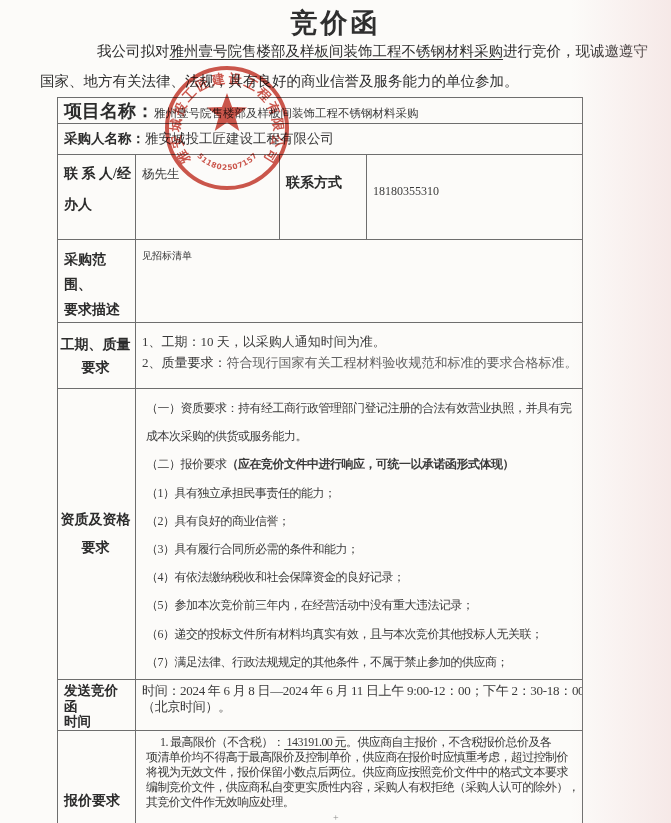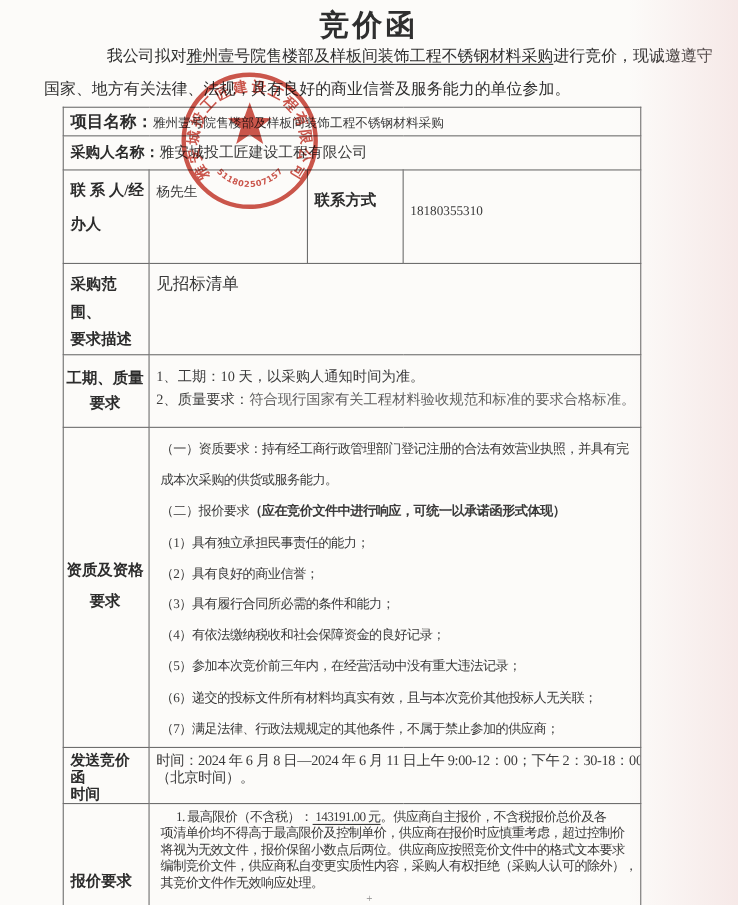--- a/index.html
+++ b/index.html
@@ -12,33 +12,33 @@
   .intro{position:absolute;left:40px;top:37px;width:631px;font-size:14.5px;line-height:29.5px;}
   .intro .l1{padding-left:57px;white-space:nowrap;}
   .intro .l2{white-space:nowrap;}
   .u{text-decoration:underline;text-underline-offset:3px;}
   table.doc{position:absolute;left:57px;top:97px;width:525px;border-collapse:collapse;table-layout:fixed;}
   td{border:1px solid #6e6e6e;padding:0 4px 0 6px;vertical-align:middle;overflow:hidden;
      font-size:12.5px;color:#3a3a3a;}
   .lab{font-weight:bold;font-size:14px;color:#2c2c2c;}
   .b{font-weight:bold;}
   .r1 td{height:25px;font-size:11.5px;white-space:nowrap;}
-  .r1 .lab-in{font-size:15px;}
+  .r1 .lab-in{font-size:18px;}
   .r2 td{height:30px;font-size:13.5px;white-space:nowrap;}
   .r2 .lab-in{font-size:13.5px;}
   .lab-in{font-weight:bold;color:#2c2c2c;}
   .r3 td{height:55px;vertical-align:top;}
   .r3 .lab{line-height:31px;padding-top:3px;}
   .r3 .val{padding-top:11px;font-size:12.5px;}
   .r3 .phone{padding-top:29px;font-size:12px;font-family:"Liberation Serif",serif;}
   .r3 .lab2{padding-top:12px;}
   .r4 td{height:29px;}
   .r5 td{height:58px;vertical-align:top;}
   .r5 .lab{line-height:25px;padding-top:7px;}
-  .r5 .val{padding-top:9px;font-size:15px;margin-top:45px;}
+  .r5 .val{padding-top:9px;font-size:10px;margin-top:45px;}
   .r4 .val{font-size:12.5px;}
   .r6 td{height:56px;}
   .r6 .lab{text-align:center;line-height:23px;padding-left:2px;}
   .r6 .val{vertical-align:top;padding-top:9px;line-height:20.5px;font-size:13px;white-space:nowrap;}
   .faded{color:#636363;}
   .r7 td{height:285px;}
   .r7 .lab{text-align:center;line-height:28px;padding-left:2px;}
   .r7 .val{vertical-align:top;padding:5px 2px 0 10px;line-height:28.2px;font-size:12px;
            letter-spacing:-0.5px;white-space:nowrap;}
   .r8 td{height:33px;vertical-align:top;}

